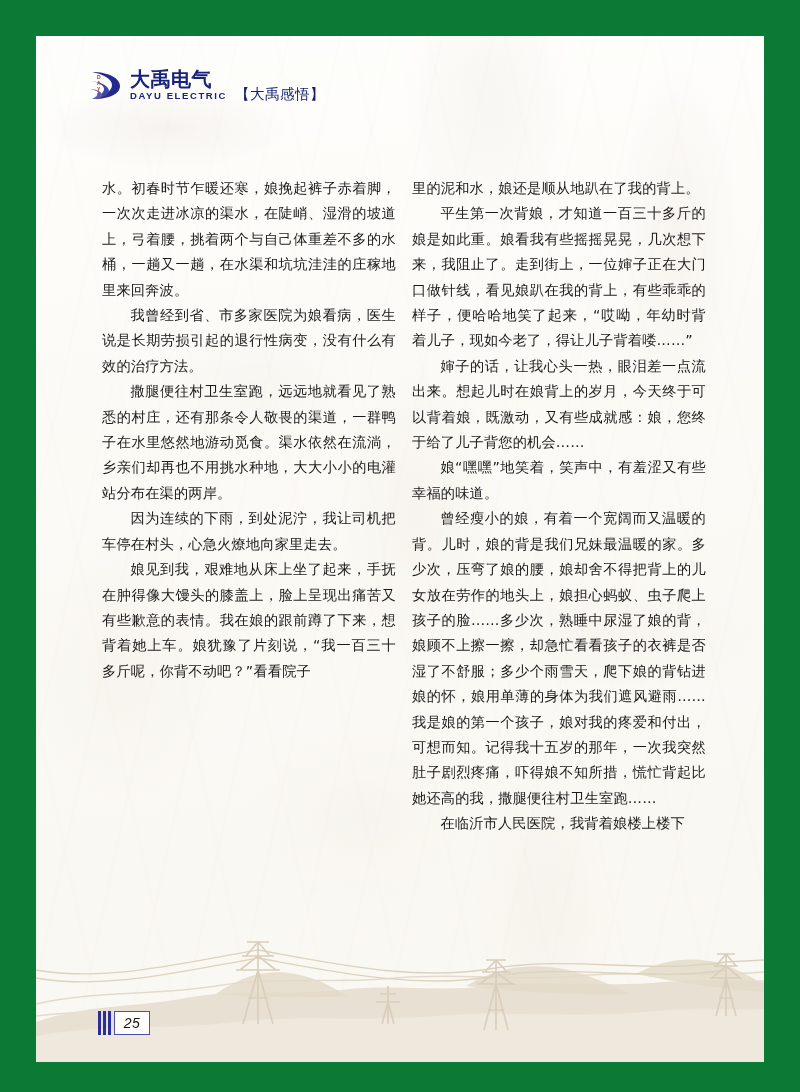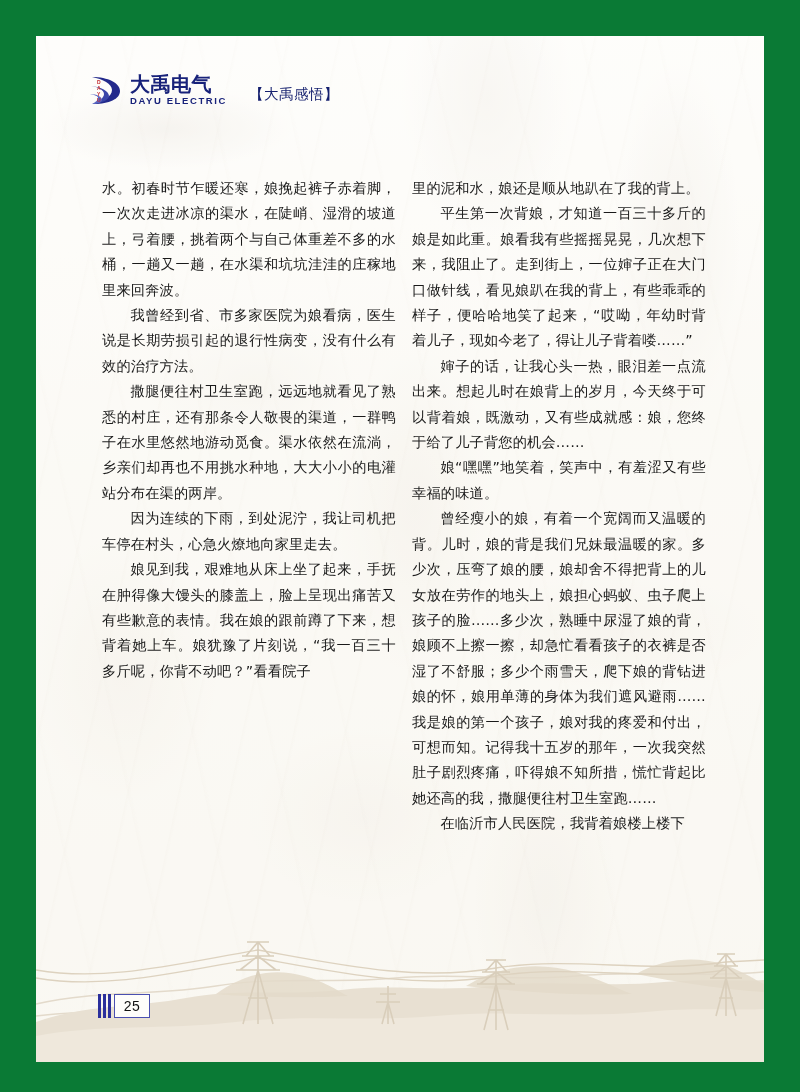--- a/index.html
+++ b/index.html
@@ -71,22 +71,22 @@
   }
 
   
   .page-header {
     position: absolute;
     top: 28px;
     left: 52px;
     right: 40px;
     height: 42px;
     display: flex;
-    align-items: flex-end;
-    gap: 16px;
+    align-items: center;
+    gap: 2px;
     z-index: 5;
   }
 
   .brand-logo {
     display: flex;
     align-items: center;
     gap: 4px;
   }
   .logo-mark { flex: none; display: block; }
 
@@ -162,25 +162,26 @@
     height: 150px;
     z-index: 2;
     pointer-events: none;
   }
   .footer-illustration svg { display: block; width: 100%; height: 100%; }
 
   
   .page-number-block {
     position: absolute;
     left: 62px;
-    bottom: 44px;
+    bottom: 27px;
     display: flex;
     align-items: stretch;
     height: 24px;
     z-index: 6;
+    font-style: italic;
   }
   .page-number-bars {
     display: flex;
     gap: 2px;
     align-items: stretch;
     margin-right: 3px;
   }
   .page-number-bars i {
     display: block;
     width: 3px;

